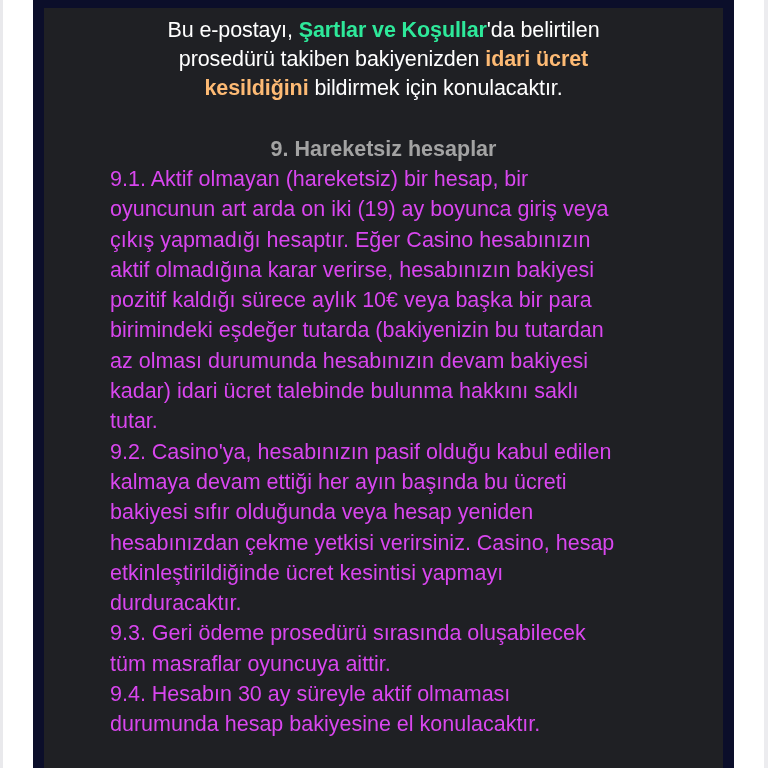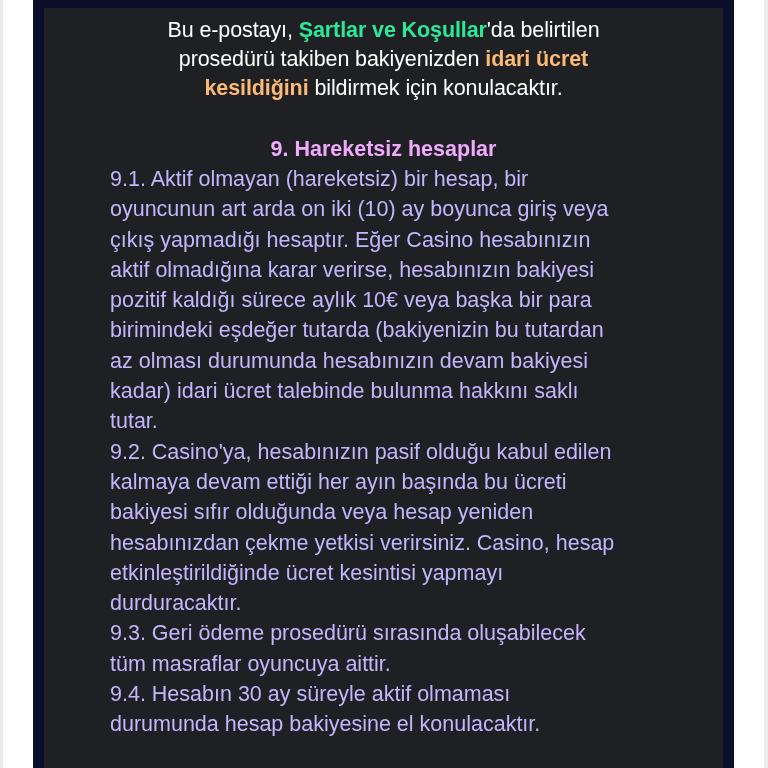--- a/index.html
+++ b/index.html
@@ -64,32 +64,32 @@
       font-weight: bold;
       text-decoration: none;
     }
     .intro b { font-weight: bold; color: #fdba74; }
     .section-title {
       position: absolute;
       left: 0;
       top: 126px;
       width: 679px;
       text-align: center;
-      color: #f0abfc;
+      color: #a3a3a3;
       font-family: "Liberation Sans", sans-serif;
       font-weight: bold;
       font-size: 21.5px;
       line-height: 30px;
     }
     .clauses {
       position: absolute;
       left: 66px;
       top: 156px;
       width: 600px;
-      color: #c4b5fd;
+      color: #d946ef;
       font-family: "Liberation Sans", sans-serif;
       font-size: 21.5px;
       line-height: 30.3px;
       letter-spacing: 0px;
     }
     .clauses .line { display: block; white-space: nowrap; }
   </style>
 </head>
 <body>
 
@@ -104,21 +104,21 @@
         <span class="line"><span>Bu e-postayı, </span><a class="link">Şartlar ve Koşullar</a><span>'da belirtilen</span></span>
         <span class="line"><span>prosedürü takiben bakiyenizden </span><b>idari ücret</b></span>
         <span class="line"><b>kesildiğini</b><span> bildirmek için konulacaktır.</span></span>
       </div>
 
       <div class="section-title">9. Hareketsiz hesaplar</div>
 
       <div class="clauses">
         <div>
           <span class="line">9.1. Aktif olmayan (hareketsiz) bir hesap, bir</span>
-          <span class="line">oyuncunun art arda on iki (10) ay boyunca giriş veya</span>
+          <span class="line">oyuncunun art arda on iki (19) ay boyunca giriş veya</span>
           <span class="line">çıkış yapmadığı hesaptır. Eğer Casino hesabınızın</span>
           <span class="line">aktif olmadığına karar verirse, hesabınızın bakiyesi</span>
           <span class="line">pozitif kaldığı sürece aylık 10€ veya başka bir para</span>
           <span class="line">birimindeki eşdeğer tutarda (bakiyenizin bu tutardan</span>
           <span class="line">az olması durumunda hesabınızın devam bakiyesi</span>
           <span class="line">kadar) idari ücret talebinde bulunma hakkını saklı</span>
           <span class="line">tutar.</span>
         </div>
         <div>
           <span class="line">9.2. Casino'ya, hesabınızın pasif olduğu kabul edilen</span>

